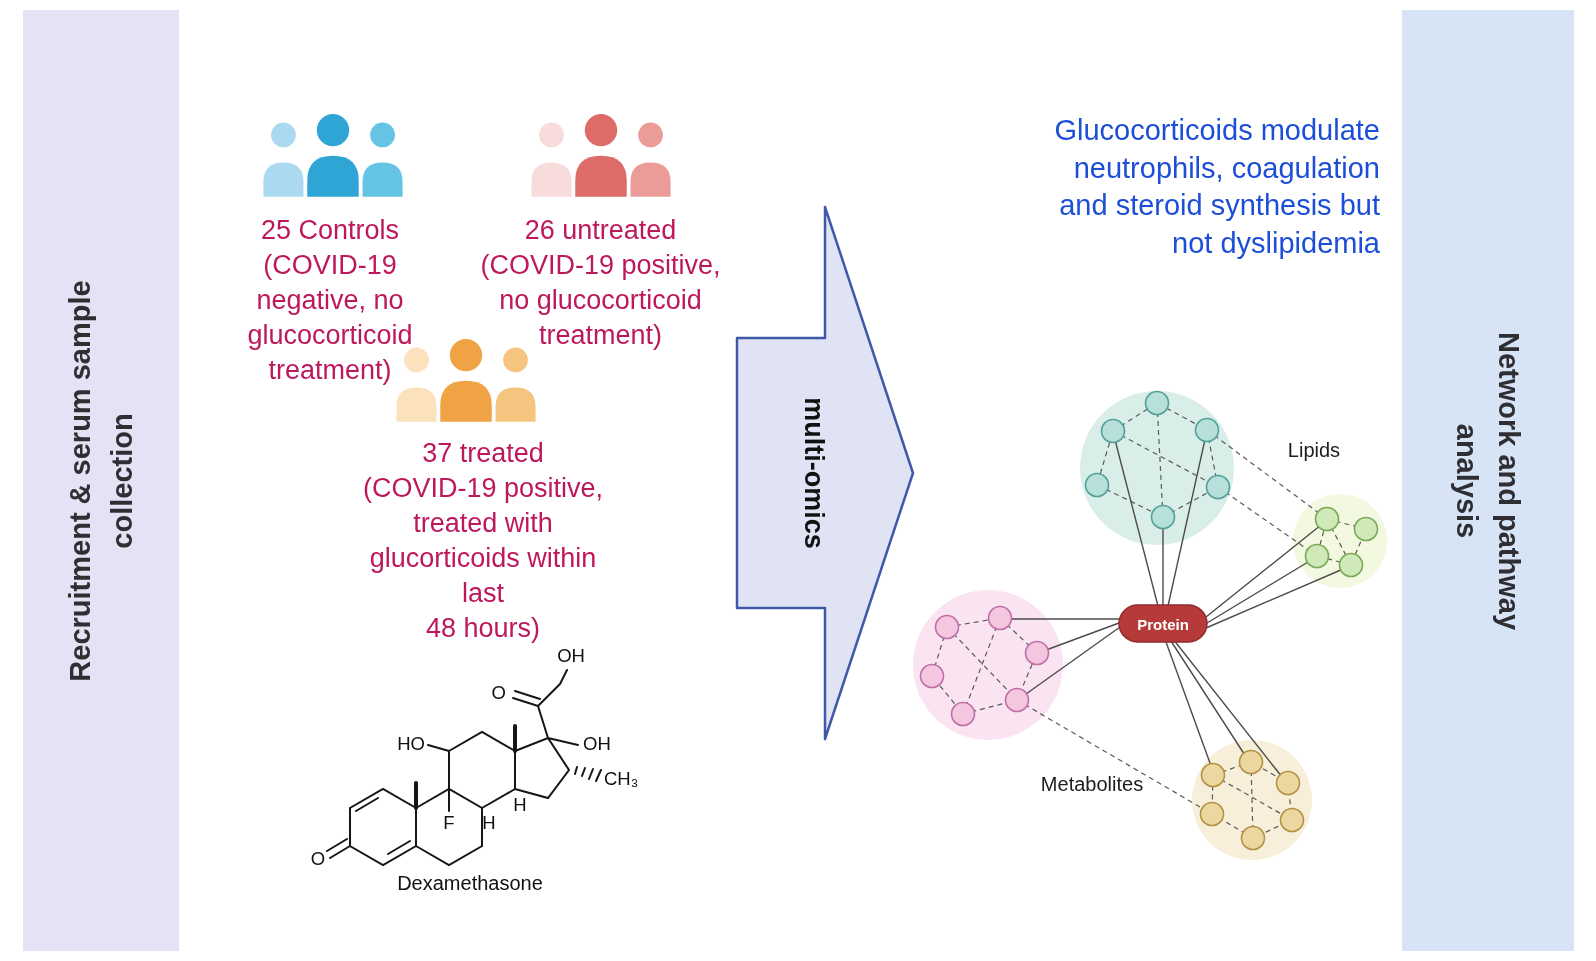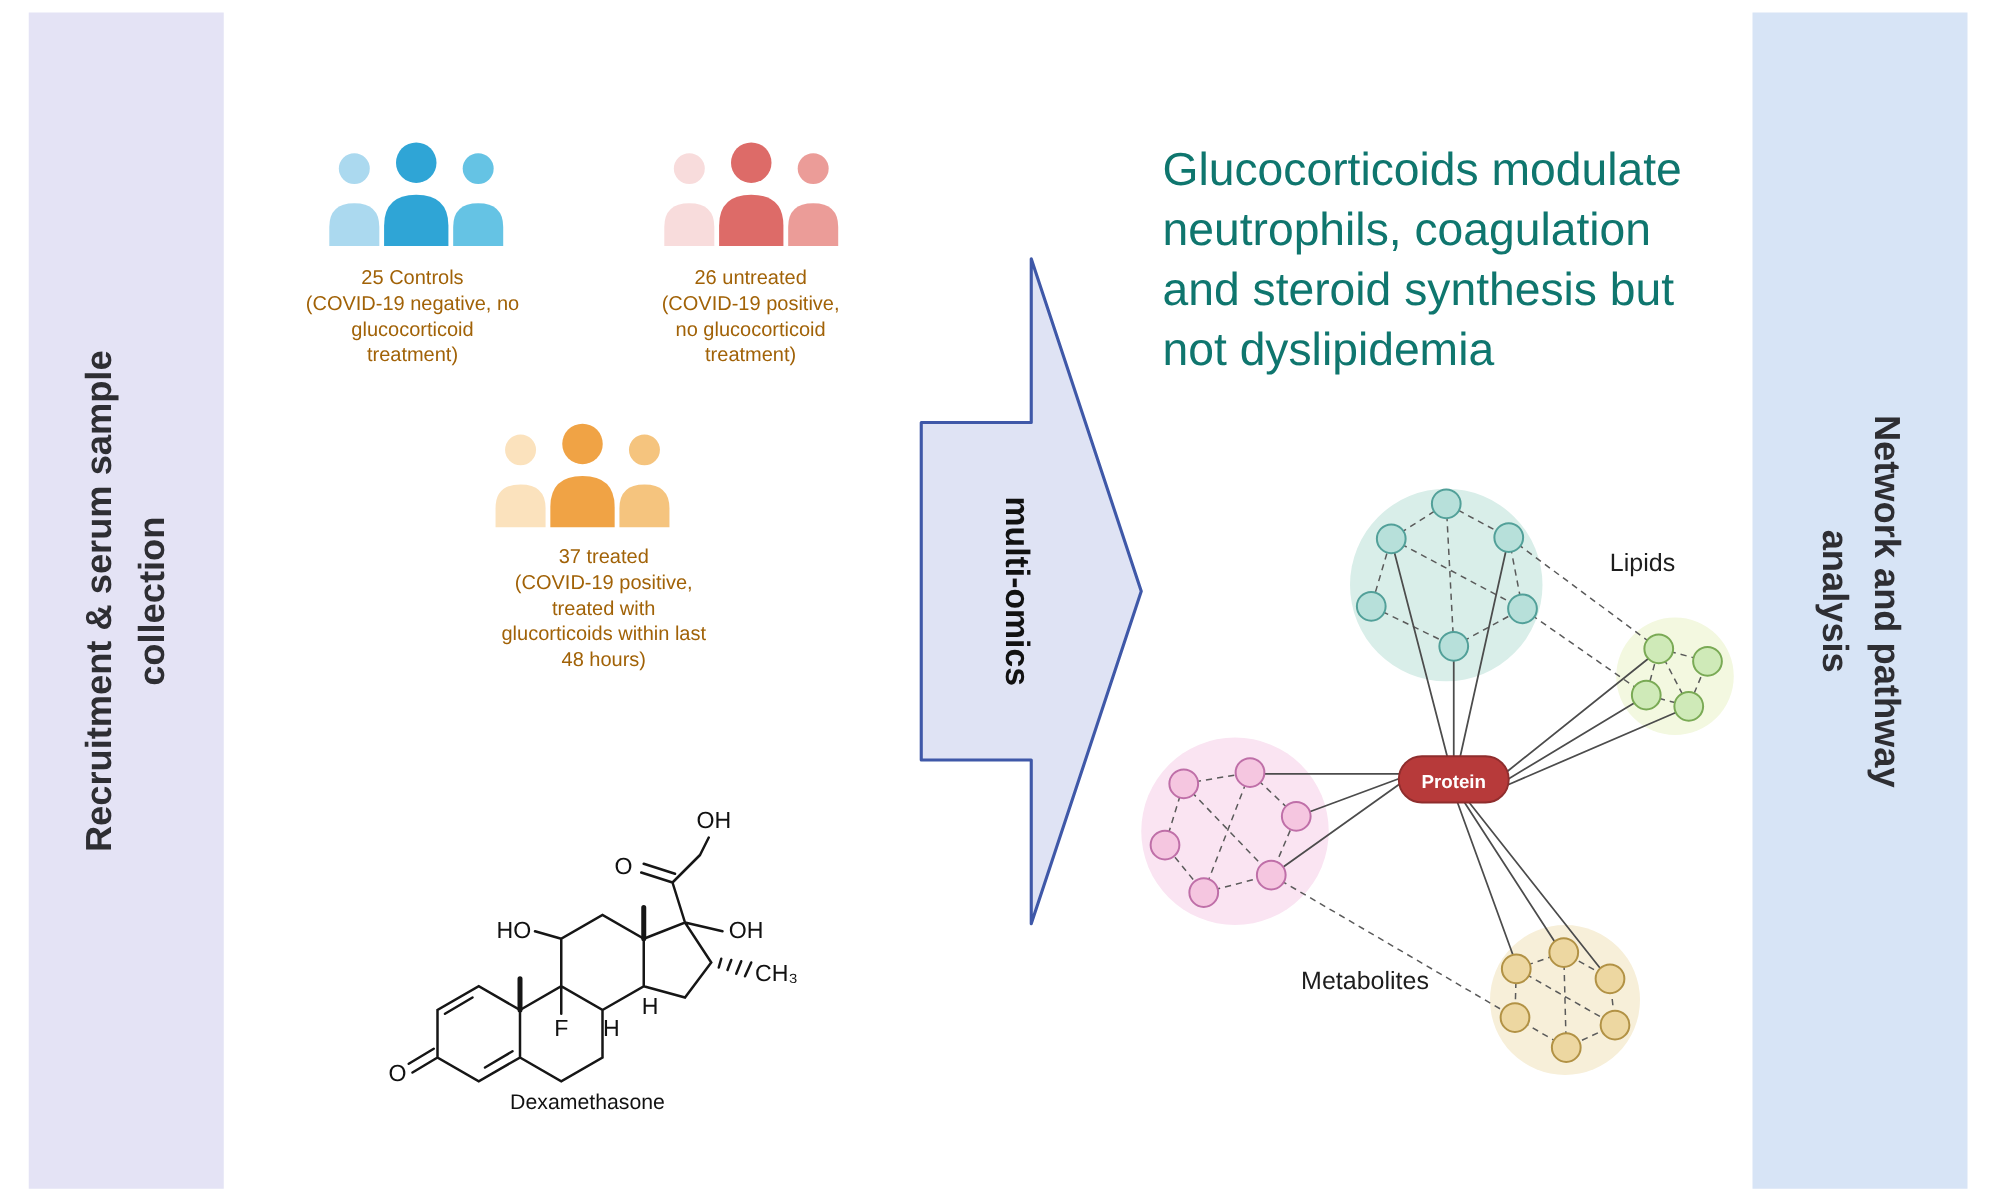--- a/index.html
+++ b/index.html
@@ -8,28 +8,28 @@
           font-family:"Liberation Sans","DejaVu Sans",sans-serif;color:#111}
   .band{position:absolute;top:10px;height:941px}
   .band-left{left:23px;width:156px;background:#e4e3f5}
   .band-right{left:1402px;width:172px;background:#d7e4f6}
   .band-text{position:absolute;left:50%;top:50%;width:max-content;
              font-size:29px;font-weight:bold;color:#2e2e33;text-align:center;
              line-height:1.45;white-space:pre-line}
   .band-left .band-text{transform:translate(-50%,-50%) rotate(-90deg)}
   .band-right .band-text{transform:translate(-50%,-50%) rotate(90deg)}
   .people{position:absolute}
-  .group-label{position:absolute;font-size:16px;line-height:1.3;color:#a16207;
+  .group-label{position:absolute;font-size:27px;line-height:1.3;color:#be185d;
                text-align:center;white-space:pre-line}
-  .headline{position:absolute;left:930px;top:112px;width:450px;font-size:37px;
-            line-height:1.3;color:#0f766e;text-align:left;white-space:pre-line}
+  .headline{position:absolute;left:930px;top:112px;width:450px;font-size:29px;
+            line-height:1.3;color:#1d4ed8;text-align:right;white-space:pre-line}
   .arrow-svg{position:absolute;left:735px;top:203px}
   .molecule-svg{position:absolute;left:298px;top:598px}
   .mol-caption{position:absolute;left:295px;top:872px;width:350px;text-align:center;
-               font-size:17px;color:#111}
+               font-size:20px;color:#111}
   .network-svg{position:absolute;left:905px;top:383px}
   svg text{font-family:"Liberation Sans","DejaVu Sans",sans-serif}
 </style>
 </head>
 <body>
 
 <div class="canvas">
 
   <div class="band band-left">
     <div class="band-text">Recruitment &amp; serum sample

